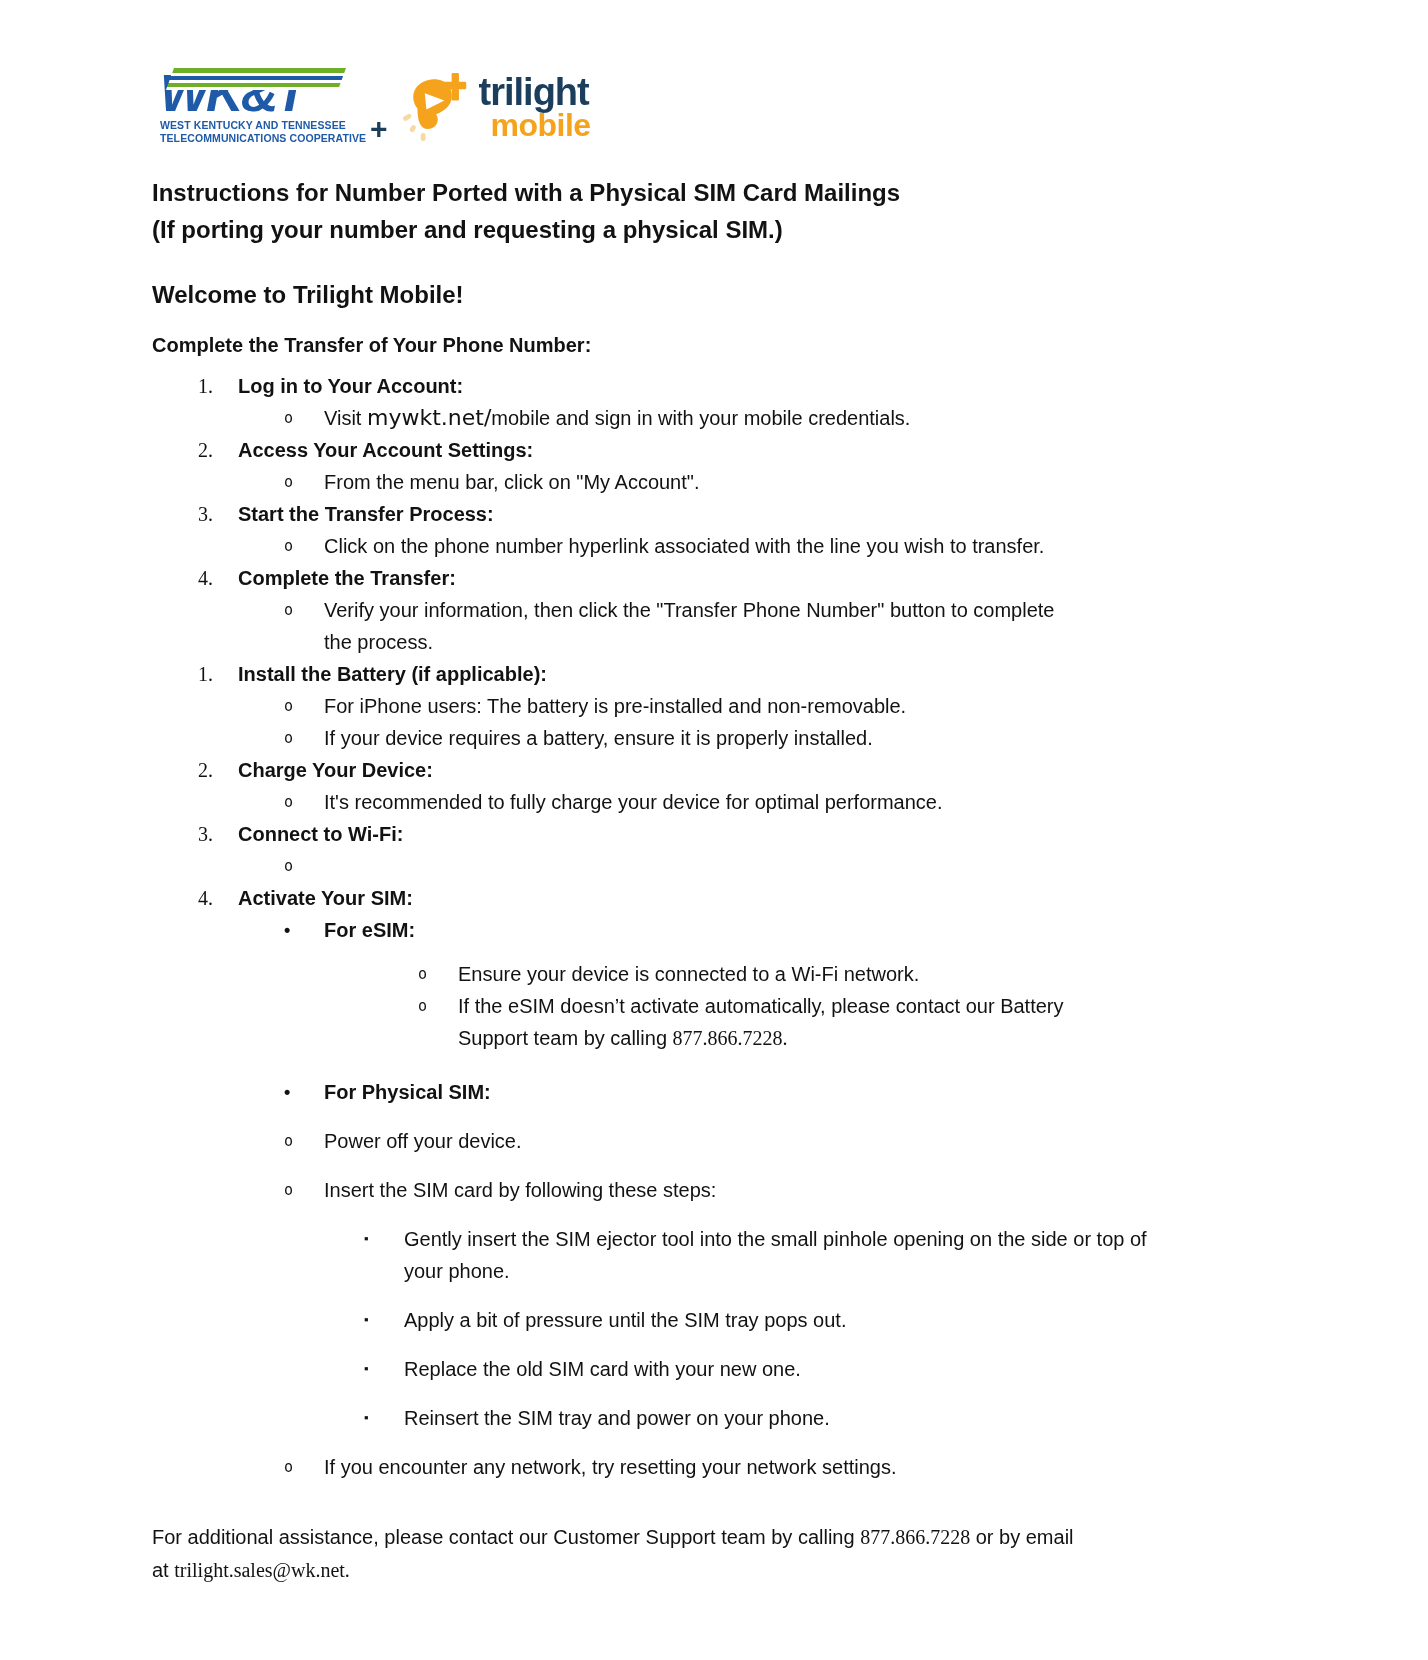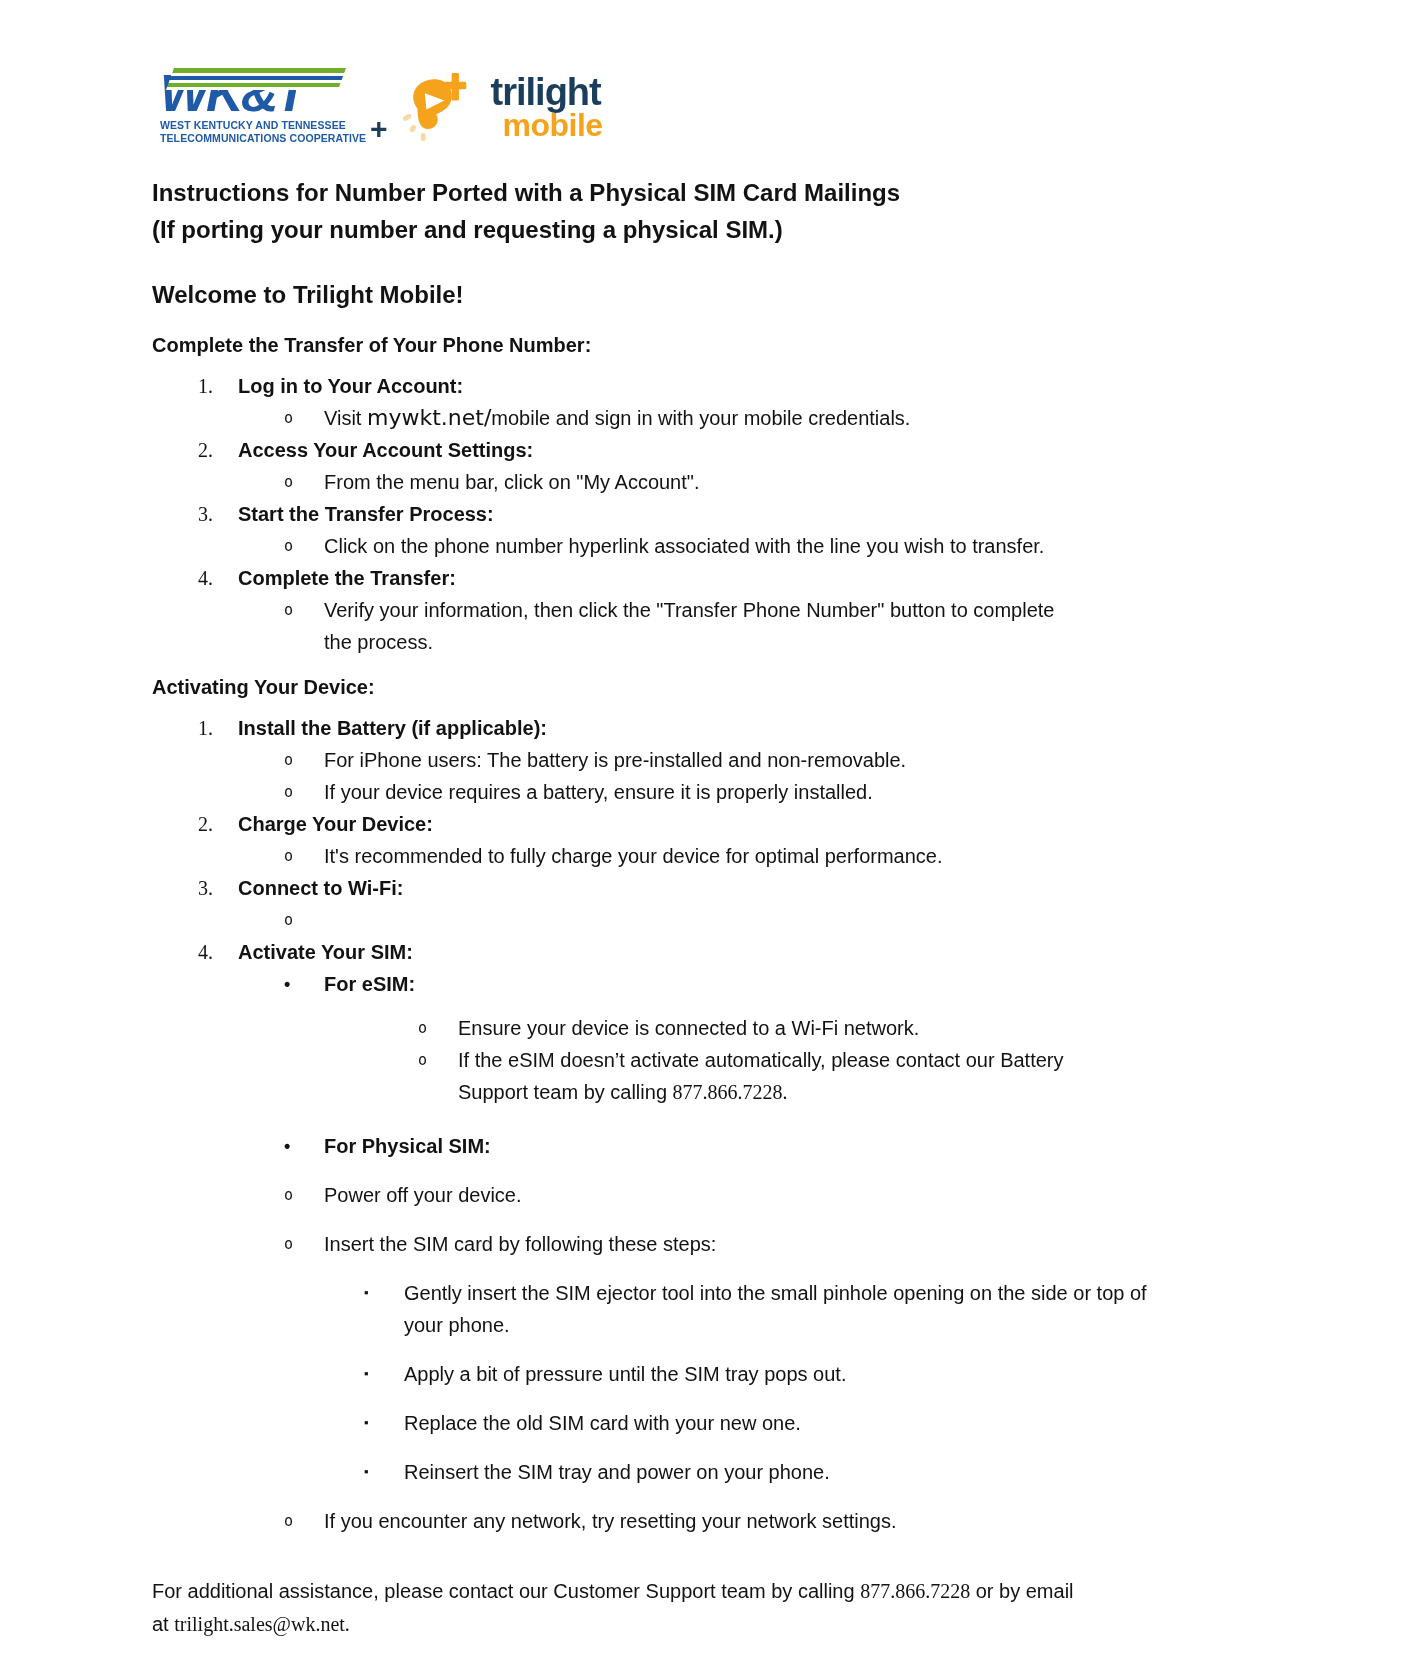--- a/index.html
+++ b/index.html
@@ -22,21 +22,21 @@
     position:absolute; top:3px; left:14px; width:172px; height:22px;
     transform:skewX(-20deg); transform-origin:top left;
     background:linear-gradient(to bottom,
       #6fae28 0 5px, #ffffff 5px 8px,
       #1e5aa7 8px 12px, #ffffff 12px 15px,
       #6fae28 15px 19px, #ffffff 19px 22px);
   }
   .wkt-sub { font-size:10.5px; font-weight:bold; color:#1e5aa7; line-height:1.3; letter-spacing:0.1px; white-space:nowrap; }
   .plus-joiner { font-size:30px; font-weight:bold; color:#1c3e5d; margin:26px 10px 0 12px; }
   .trilight-logo { display:flex; align-items:center; margin-top:2px; }
-  .tri-words { margin-left:15px; }
+  .tri-words { margin-left:3px; }
   .tri-name { font-size:38px; font-weight:bold; color:#1c3e5d; line-height:0.95; letter-spacing:-1px; }
   .tri-sub { font-size:32px; font-weight:bold; color:#f5a31c; line-height:0.95; margin-left:12px; letter-spacing:-0.5px; }
 
   
   .title-block { margin-top:28px; }
   .title-line { font-size:24px; font-weight:bold; line-height:37px; }
   .welcome { font-size:24px; font-weight:bold; margin-top:32px; line-height:30px; }
   .sec-h { font-size:20px; font-weight:bold; margin-top:20px; margin-bottom:10px; line-height:30px; }
   .sec-h.tight { margin-top:14px; }
 
@@ -139,21 +139,20 @@
     <span class="step-label">Complete the Transfer:</span>
   </div>
   <div class="row l2">
     <span class="b b-circle">o</span>
     <span>
       <span style="display:block">Verify your information, then click the "Transfer Phone Number" button to complete</span>
       <span style="display:block">the process.</span>
     </span>
   </div>
 
-  <div class="sec-h tight">Activating Your Device:</div>
 
   <div class="row step-row">
     <span class="num">1.</span>
     <span class="step-label">Install the Battery (if applicable):</span>
   </div>
   <div class="row l2">
     <span class="b b-circle">o</span>
     <span>For iPhone users: The battery is pre-installed and non-removable.</span>
   </div>
   <div class="row l2">

